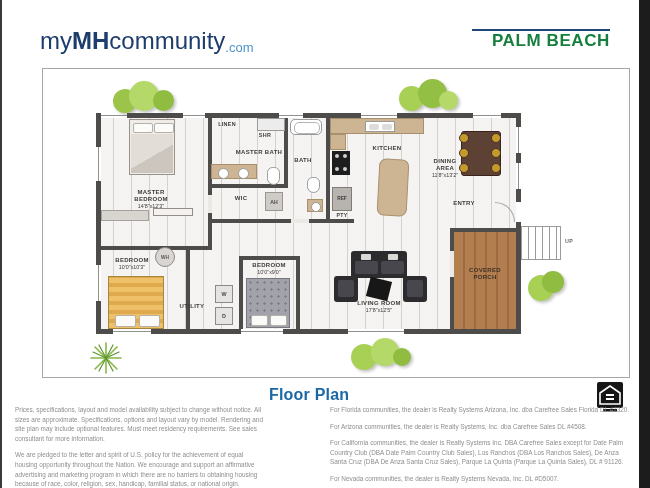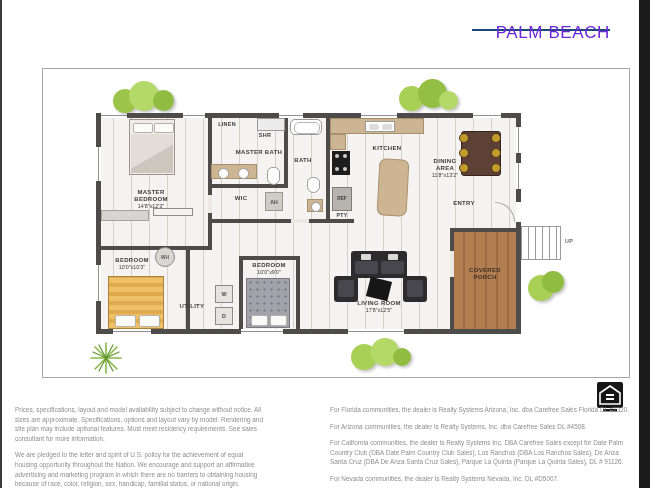--- a/index.html
+++ b/index.html
@@ -29,22 +29,25 @@
   .disc p{margin:0 0 7px 0;}
 </style>
 </head>
 <body>
 
 <div class="stage">
 
   <div class="abs" style="left:0;top:0;width:2px;height:488px;background:#3a3a3a;"></div>
   <div class="abs" style="left:639px;top:0;width:11px;height:488px;background:#1c1c1c;"></div>
 
+  <div class="abs" style="left:40px;top:27px;font-size:24px;color:#1d3e6d;white-space:nowrap;">
+    <span>my</span><span style="font-weight:700;">MH</span><span>community</span><span style="font-size:13px;color:#4e94c9;position:relative;top:3px;">.com</span>
+  </div>
   <div class="abs" style="left:472px;top:29px;width:138px;height:2px;background:#1e4679;"></div>
-  <div class="abs" style="left:452px;top:23px;width:158px;text-align:right;font-size:17px;font-weight:400;letter-spacing:.6px;color:#6d28d9;">PALM BEACH</div>
+  <div class="abs" style="left:452px;top:31px;width:158px;text-align:right;font-size:17px;font-weight:700;letter-spacing:.6px;color:#15803d;">PALM BEACH</div>
 
   <div class="abs" style="left:42px;top:68px;width:588px;height:310px;border:1px solid #a6a6a6;background:#fff;box-sizing:border-box;">
 
     <div class="plan-floor" style="left:53px;top:44px;width:425px;height:221px;"></div>
 
     <div class="w" style="left:53px;top:44px;width:425px;height:5px;"></div>
     <div class="w" style="left:53px;top:260px;width:425px;height:5px;"></div>
     <div class="w" style="left:53px;top:44px;width:5px;height:221px;"></div>
     <div class="w" style="left:473px;top:44px;width:5px;height:221px;"></div>
 
@@ -226,20 +229,21 @@
         <line x1="17" y1="17" x2="24" y2="4"></line>
           <line x1="17" y1="17" x2="30" y2="11"></line>
         <line x1="17" y1="17" x2="24" y2="30"></line>
           <line x1="17" y1="17" x2="10" y2="30"></line>
         <line x1="17" y1="17" x2="4" y2="11"></line>
           <line x1="17" y1="17" x2="10" y2="4"></line>
       </g>
     </svg>
   </div>
 
+  <div class="abs" style="left:269px;top:386px;font-size:16px;font-weight:700;color:#1a68a6;letter-spacing:.2px;">Floor Plan</div>
   <svg class="abs" style="left:596px;top:381px;" width="28" height="32" viewBox="0 0 28 32">
     <rect x="1" y="1" width="26" height="26" rx="2" fill="#161616"></rect>
     <path d="M14 5 L24 12 V23 H4 V12 Z" fill="none" stroke="#ffffff" stroke-width="1.6"></path>
     <rect x="10" y="13" width="8" height="2" fill="#ffffff"></rect>
     <rect x="10" y="17" width="8" height="2" fill="#ffffff"></rect>
     <rect x="7" y="28" width="14" height="2.5" fill="#161616"></rect>
   </svg>
 
   <div class="abs disc" style="left:15px;top:405px;width:252px;font-size:6.4px;line-height:1.5;color:#8e8e8e;">
     <p>Prices, specifications, layout and model availability subject to change without notice. All sizes are approximate. Specifications, options and layout vary by model. Rendering and site plan may include optional features. Must meet residency requirements. See sales consultant for more information.</p>

